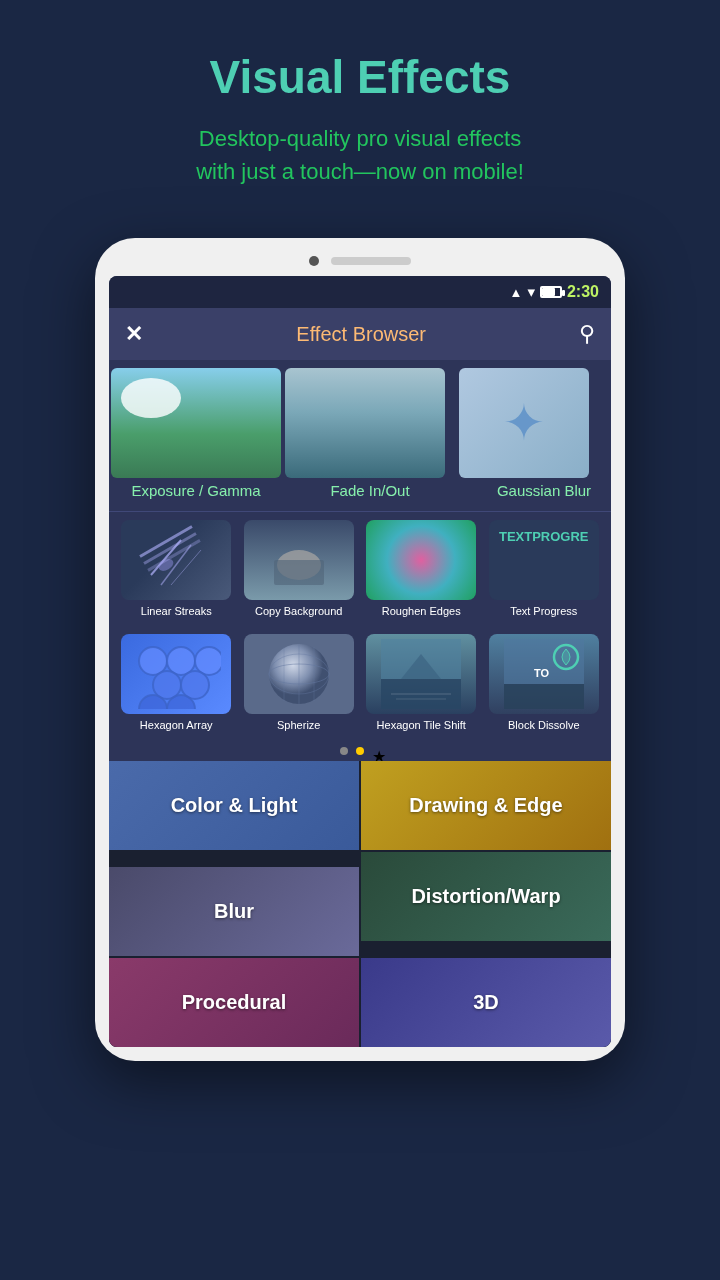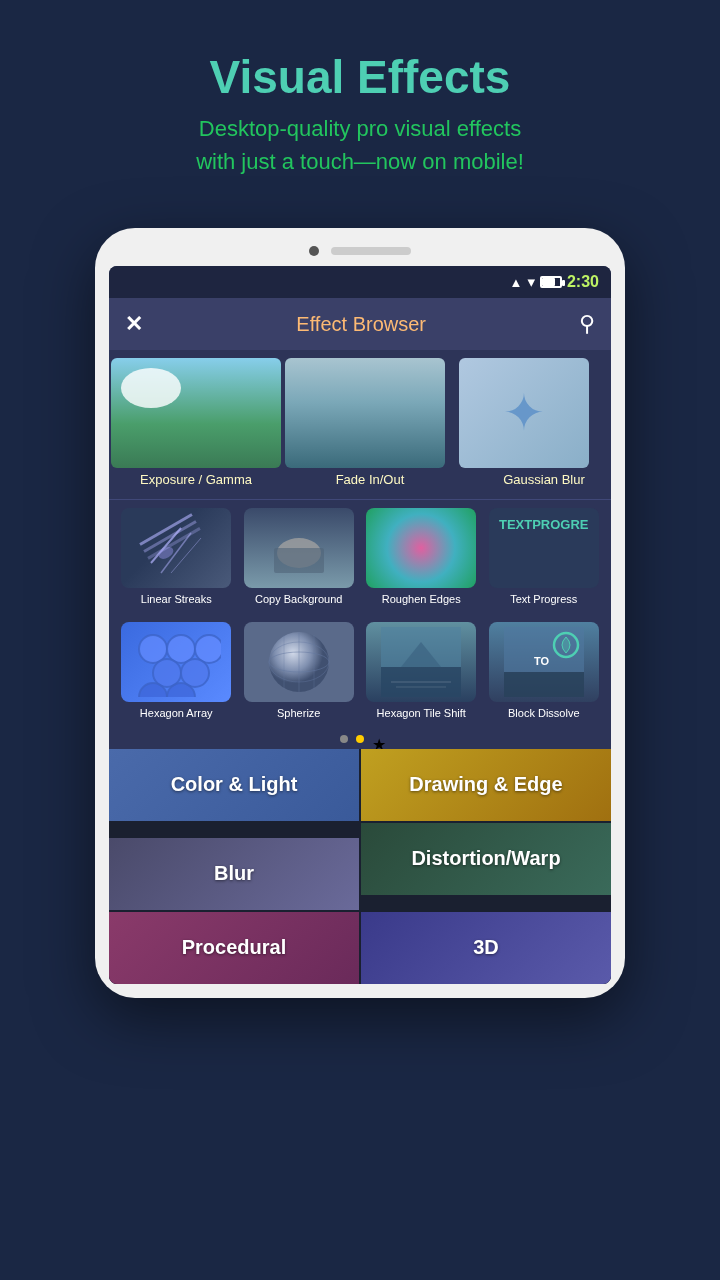--- a/index.html
+++ b/index.html
@@ -14,21 +14,21 @@
 
     
     .header {
       text-align: center;
       padding: 50px 60px 30px;
     }
     .header-title {
       color: #4ecfb3;
       font-size: 46px;
       font-weight: bold;
-      margin-bottom: 8px;
+      margin-bottom: 18px;
     }
     .header-subtitle {
       color: #22c55e;
       font-size: 22px;
       line-height: 1.5;
     }
 
     
     .phone-container {
       display: flex;
@@ -150,22 +150,22 @@
       background: #2d3458;
       padding: 4px 0 6px;
       border-bottom: 1px solid #404878;
     }
     .effect-card-h {
       flex: 0 0 170px;
       margin: 4px 2px;
       position: relative;
     }
     .effect-label-h {
-      color: #fef9c3;
-      font-size: 13px;
+      color: #86efac;
+      font-size: 15px;
       text-align: center;
       padding: 4px 4px 2px;
     }
 
     
     .thumb-sky {
       width: 170px;
       height: 110px;
       border-radius: 6px;
       background: linear-gradient(to bottom, #87ceeb 0%, #4a9e6b 60%, #3a7a55 100%);
@@ -304,21 +304,21 @@
     }
 
     
     .categories {
       display: grid;
       grid-template-columns: 1fr 1fr;
       gap: 2px;
       background: #1a2030;
     }
     .category-item {
-      height: 72px;
+      height: 89px;
       display: flex;
       align-items: center;
       justify-content: center;
       position: relative;
       overflow: hidden;
     }
     .cat-color-light {
       background: linear-gradient(135deg, #4a6aaa 0%, #3a5a9a 100%);
     }
     .cat-drawing {

